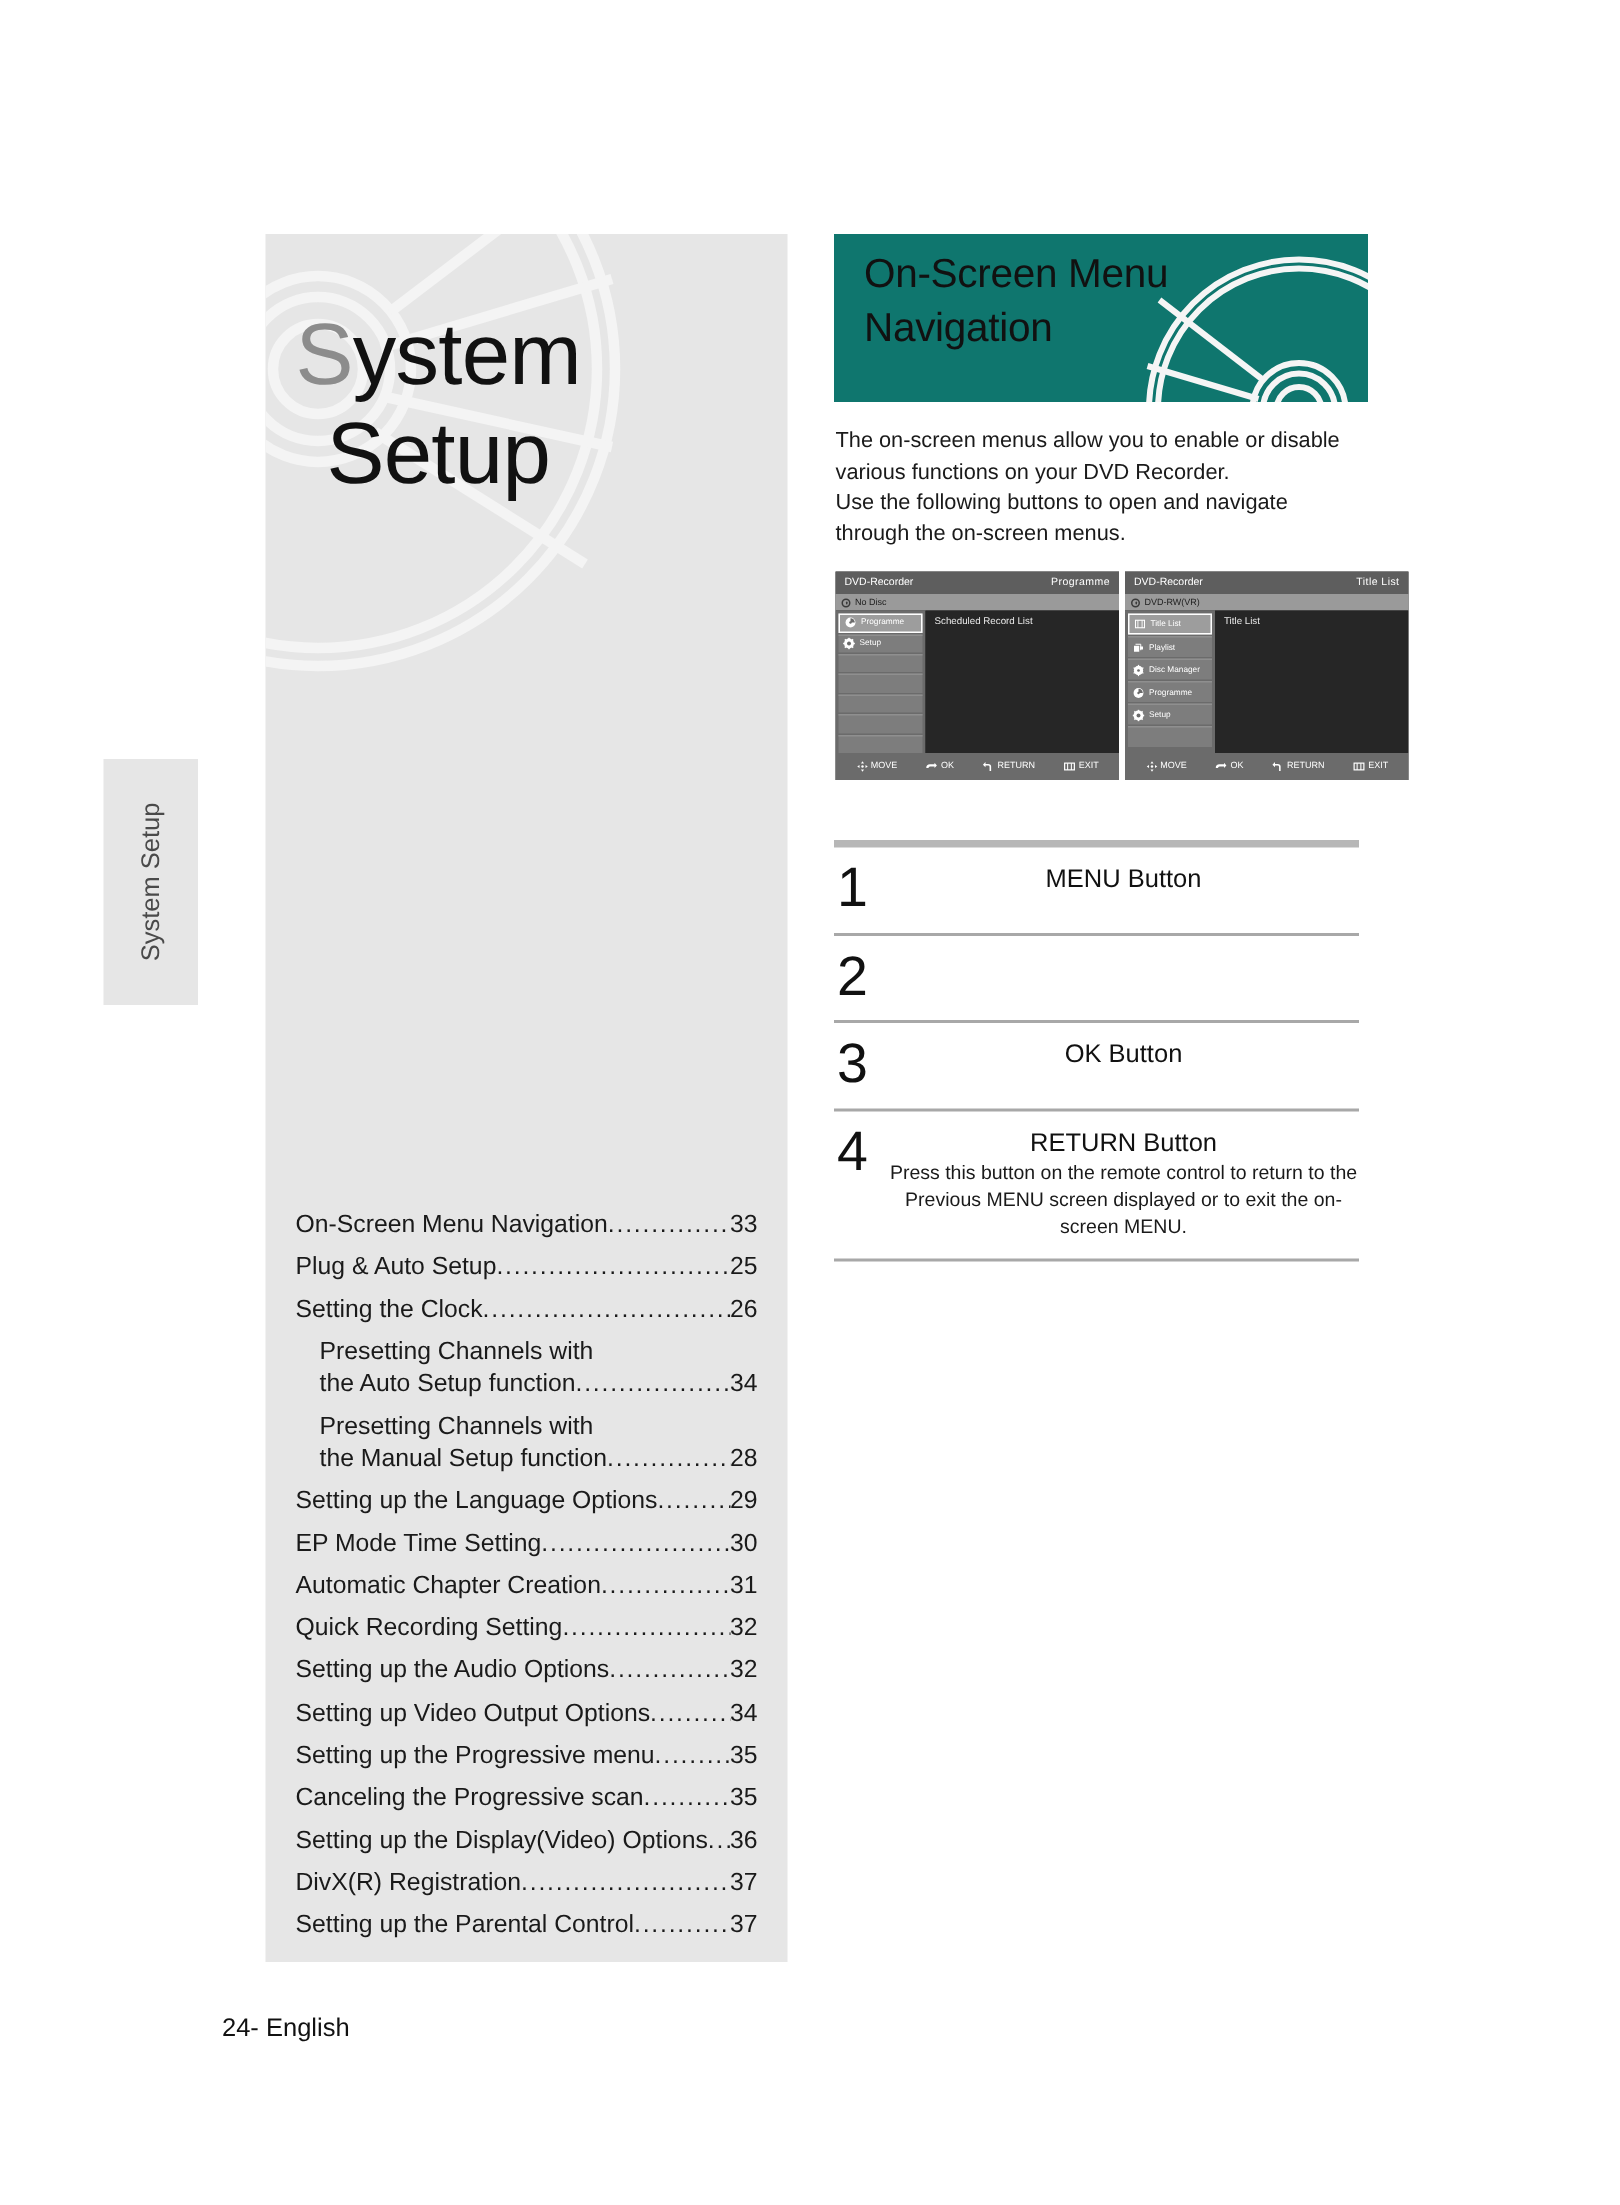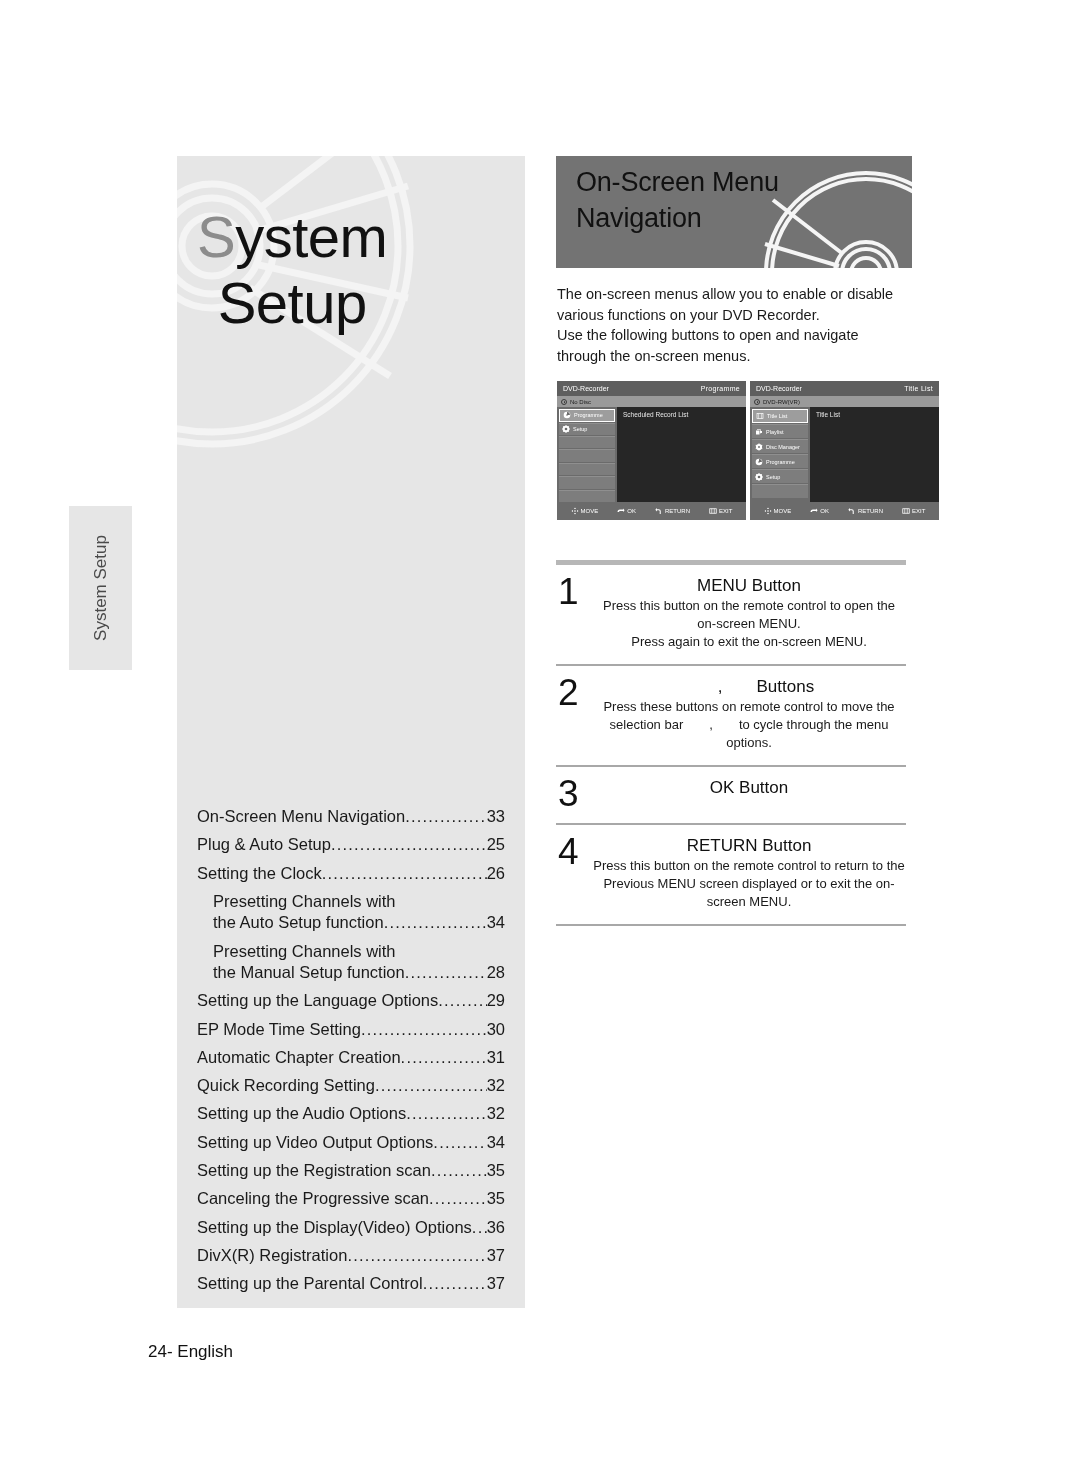--- a/index.html
+++ b/index.html
@@ -88,21 +88,21 @@
   }
   .toc-page { flex: 0 0 auto; }
   .toc-sub { margin-top: 4px; }
   .toc-entry.two-line { margin-bottom: 11px; margin-left: 16px; }
 
   
   #section-header {
     position: absolute;
     left: 556px; top: 156px;
     width: 356px; height: 112px;
-    background: #737373;
+    background: #0f766e;
     overflow: hidden;
   }
   #header-disc {
     right: -62px; top: 10px;
     width: 215px; height: 215px;
   }
   #section-title {
     position: absolute;
     left: 20px; top: 9px;
     font-size: 27px;
@@ -383,21 +383,21 @@
     </div>
     <div class="toc-entry">
       <div class="toc-line">
         <span class="toc-label">Setting up Video Output Options</span>
         <span class="toc-dots">................................................................................</span>
         <span class="toc-page">34</span>
       </div>
     </div>
     <div class="toc-entry">
       <div class="toc-line">
-        <span class="toc-label">Setting up the Registration scan</span>
+        <span class="toc-label">Setting up the Progressive menu</span>
         <span class="toc-dots">................................................................................</span>
         <span class="toc-page">35</span>
       </div>
     </div>
     <div class="toc-entry">
       <div class="toc-line">
         <span class="toc-label">Canceling the Progressive scan</span>
         <span class="toc-dots">................................................................................</span>
         <span class="toc-page">35</span>
       </div>
@@ -635,31 +635,25 @@
       </div>
     </div>
   </div>
 
 <div id="steps">
     <div class="rule-thick"></div>
     <div class="step">
       <div class="step-num">1</div>
       <div class="step-body">
         <div class="step-title">MENU Button</div>
-        <div class="step-text">Press this button on the remote control to open the on-screen MENU.
-Press again to exit the on-screen MENU.</div>
       </div>
     </div>
     <div class="rule-thin"></div>
     <div class="step">
       <div class="step-num">2</div>
-      <div class="step-body">
-        <div class="step-title"><span class="gap"></span><span>,</span><span class="gap"></span><span>Buttons</span></div>
-        <div class="step-text"><span>Press these buttons on remote control to move the selection bar</span><span class="gap-s"></span><span>,</span><span class="gap-s"></span><span>to cycle through the menu options.</span></div>
-      </div>
     </div>
     <div class="rule-thin"></div>
     <div class="step">
       <div class="step-num">3</div>
       <div class="step-body">
         <div class="step-title">OK Button</div>
       </div>
     </div>
     <div class="rule-thin"></div>
     <div class="step">

